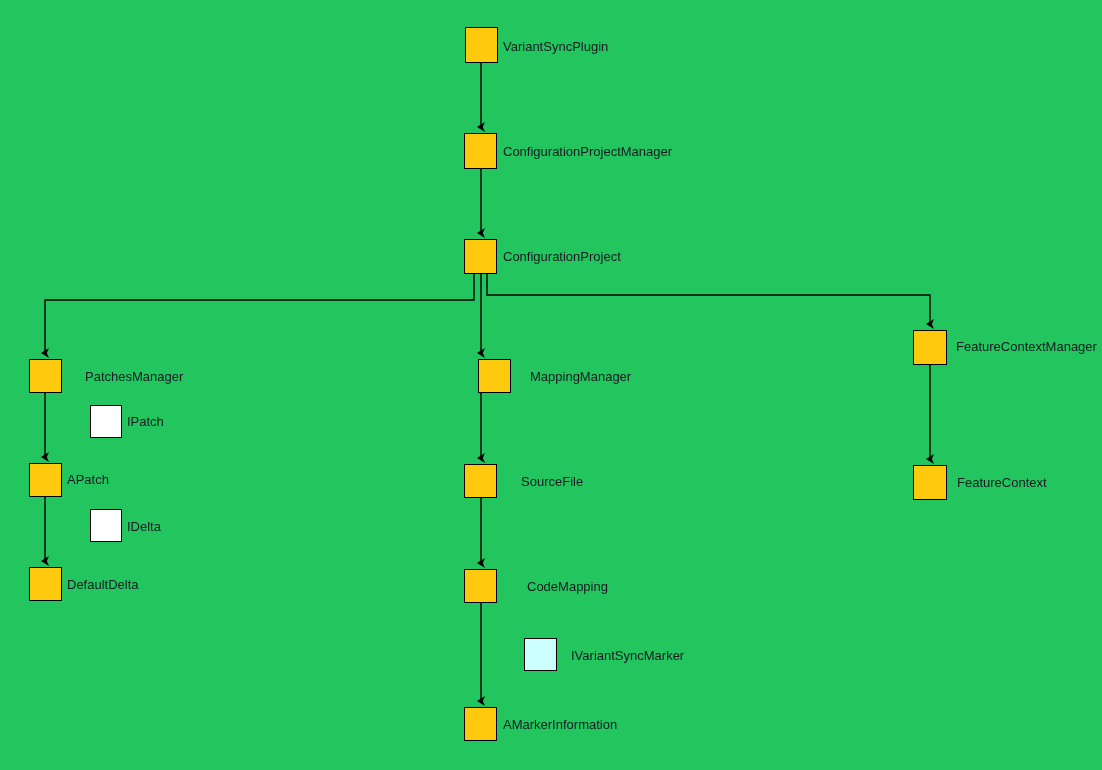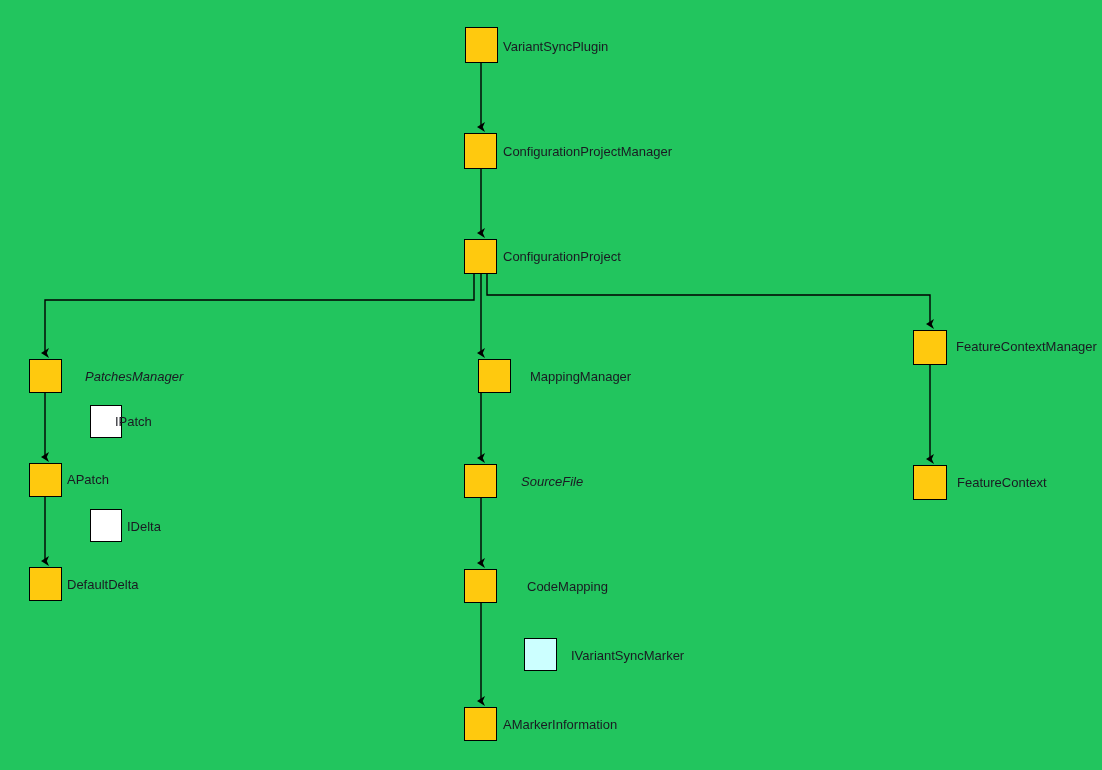--- a/index.html
+++ b/index.html
@@ -83,43 +83,43 @@
       <div class="node kind-class" style="left: 0px; top: 0px; width: 1102px; height: 770px; pointer-events: none; text-align: center;">
         <div class="swatch" style="left: 464px; top: 133px; width: 33px; height: 36px; pointer-events: auto;"></div>
         <div class="nlabel" style="left: 503px; top: 145px;">ConfigurationProjectManager</div>
       </div>
       <div class="node kind-class" style="left: 0px; top: 0px; width: 1102px; height: 770px; pointer-events: none; border-radius: 16px;">
         <div class="swatch" style="left: 464px; top: 239px; width: 33px; height: 35px; pointer-events: auto;"></div>
         <div class="nlabel" style="left: 503px; top: 250px;">ConfigurationProject</div>
       </div>
       <div class="node kind-class" style="left: 0px; top: 0px; width: 1102px; height: 770px; pointer-events: none;">
         <div class="swatch" style="left: 29px; top: 359px; width: 33px; height: 34px; pointer-events: auto;"></div>
-        <div class="nlabel" style="left: 85px; top: 370px; font-style: italic;">PatchesManager</div>
+        <div class="nlabel" style="left: 85px; top: 370px;">PatchesManager</div>
       </div>
       <div class="node kind-iface" style="left: 0px; top: 0px; width: 1102px; height: 770px; pointer-events: none;">
         <div class="swatch" style="left: 90px; top: 405px; width: 32px; height: 33px; pointer-events: auto;"></div>
-        <div class="nlabel" style="left: 115px; top: 415px; text-align: center;">IPatch</div>
+        <div class="nlabel" style="left: 127px; top: 415px; text-align: center;">IPatch</div>
       </div>
       <div class="node kind-class" style="left: 0px; top: 0px; width: 1102px; height: 770px; pointer-events: none; padding-left: 9px;">
         <div class="swatch" style="left: 29px; top: 463px; width: 33px; height: 34px; pointer-events: auto;"></div>
         <div class="nlabel" style="left: 67px; top: 473px;">APatch</div>
       </div>
       <div class="node kind-iface" style="left: 0px; top: 0px; width: 1102px; height: 770px; pointer-events: none; border-radius: 6px;">
         <div class="swatch" style="left: 90px; top: 509px; width: 32px; height: 33px; pointer-events: auto;"></div>
         <div class="nlabel" style="left: 127px; top: 520px;">IDelta</div>
       </div>
       <div class="node kind-class" style="left: 0px; top: 0px; width: 1102px; height: 770px; pointer-events: none;">
         <div class="swatch" style="left: 29px; top: 567px; width: 33px; height: 34px; pointer-events: auto;"></div>
         <div class="nlabel" style="left: 67px; top: 578px;">DefaultDelta</div>
       </div>
       <div class="node kind-class" style="left: 0px; top: 0px; width: 1102px; height: 770px; pointer-events: none; margin-left: 14px;">
         <div class="swatch" style="left: 464px; top: 359px; width: 33px; height: 34px; pointer-events: auto;"></div>
         <div class="nlabel" style="left: 516px; top: 370px;">MappingManager</div>
       </div>
-      <div class="node kind-class" style="left: 0px; top: 0px; width: 1102px; height: 770px; pointer-events: none; font-style: italic;">
+      <div class="node kind-class" style="left: 0px; top: 0px; width: 1102px; height: 770px; pointer-events: none;">
         <div class="swatch" style="left: 464px; top: 464px; width: 33px; height: 34px; pointer-events: auto;"></div>
         <div class="nlabel" style="left: 521px; top: 475px;">SourceFile</div>
       </div>
       <div class="node kind-class" style="left: 0px; top: 0px; width: 1102px; height: 770px; pointer-events: none;">
         <div class="swatch" style="left: 464px; top: 569px; width: 33px; height: 34px; pointer-events: auto;"></div>
         <div class="nlabel" style="left: 527px; top: 580px;">CodeMapping</div>
       </div>
       <div class="node kind-marker" style="left: 0px; top: 0px; width: 1102px; height: 770px; pointer-events: none; border-radius: 7px;">
         <div class="swatch" style="left: 524px; top: 638px; width: 33px; height: 33px; pointer-events: auto;"></div>
         <div class="nlabel" style="left: 571px; top: 649px;">IVariantSyncMarker</div>

